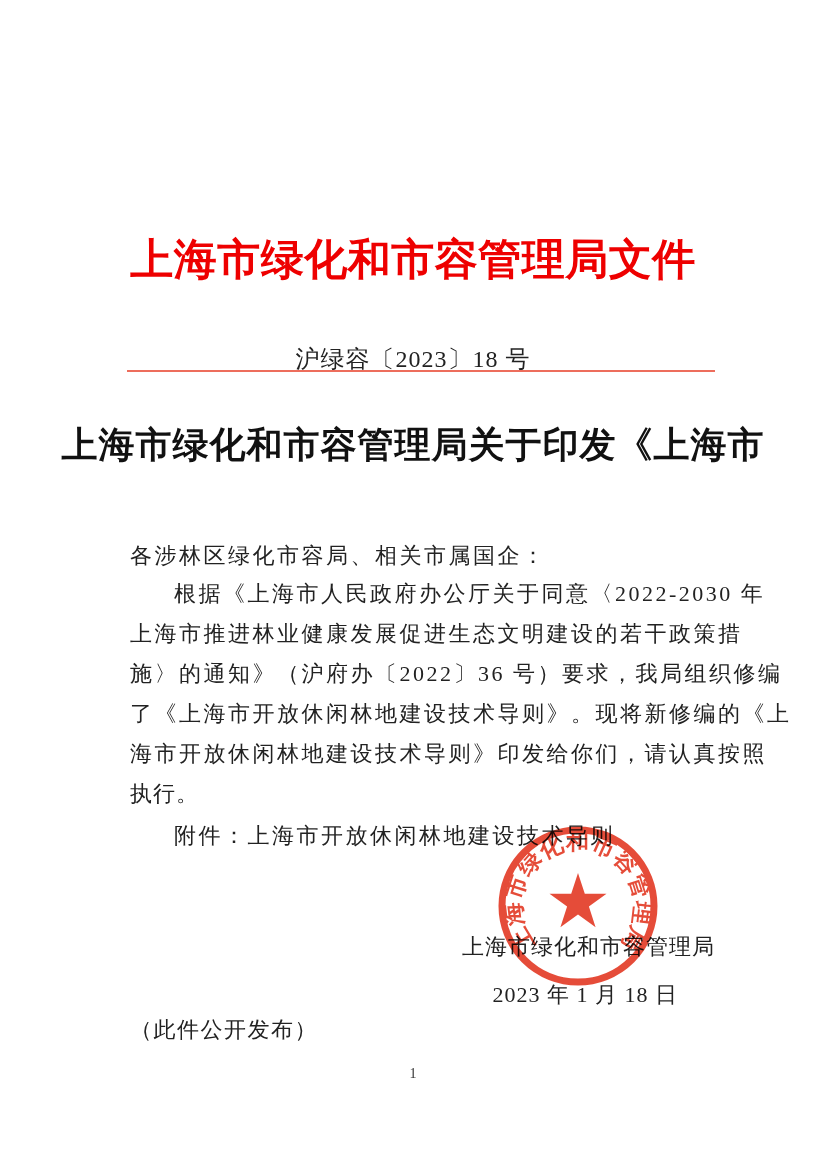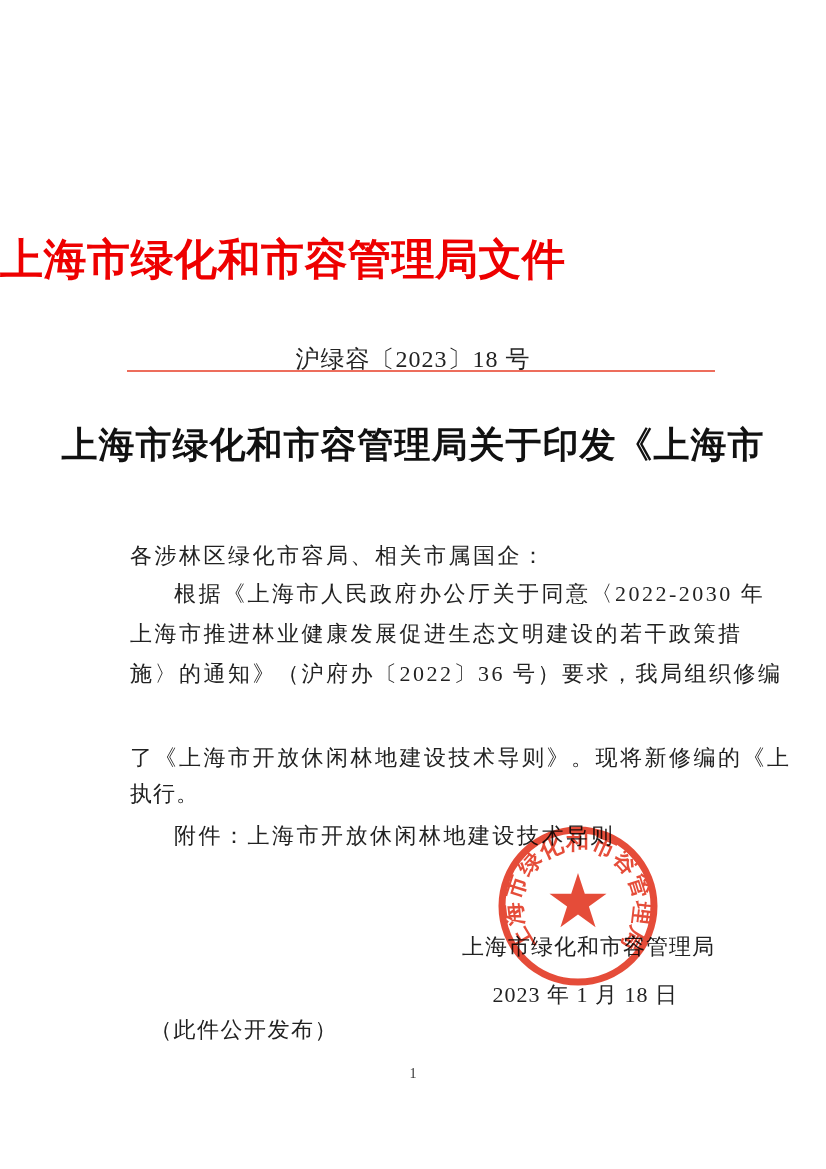--- a/index.html
+++ b/index.html
@@ -6,20 +6,21 @@
   .page{
     position:relative;
     width:826px;height:1169px;
     background:#ffffff;
     overflow:hidden;
     font-family:"Liberation Serif","DejaVu Serif",serif;
     color:#1f1f1f;
   }
   .header-title{
     position:absolute;top:231px;left:0;width:100%;
+    text-align:center;
     font-size:43px;font-weight:bold;
     color:#ee0000;
     letter-spacing:0.5px;
     white-space:nowrap;
   }
   .doc-number{
     position:absolute;top:343px;left:0;width:100%;
     text-align:center;
     font-size:24px;
     letter-spacing:1px;
@@ -43,35 +44,35 @@
     font-size:22px;line-height:30px;
     letter-spacing:2.5px;
     white-space:nowrap;
     color:#222222;
   }
   .indent{padding-left:44px;}
   .greeting{top:541px;}
   .b0{top:579px;}
   .b1{top:619px;}
   .b2{top:659px;}
-  .b3{top:699px;margin-top:44px;}
+  .b3{top:699px;}
   .b4{top:739px;}
   .b5{top:779px;letter-spacing:1px;}
   .attachment{top:805px;margin-top:16px;}
   .signature{
     position:absolute;top:932px;right:111px;
     font-size:22px;letter-spacing:1px;
     white-space:nowrap;color:#222222;
   }
   .date{
     position:absolute;top:980px;right:148px;
     font-size:22px;letter-spacing:1px;
     white-space:nowrap;color:#222222;
   }
-  .public-note{top:1015px;letter-spacing:1.5px;margin-left:20px;}
+  .public-note{top:1015px;letter-spacing:1.5px;}
   .page-num{
     position:absolute;top:1066px;left:0;width:100%;
     text-align:center;font-size:14px;color:#333333;
   }
   .seal{
     position:absolute;left:493px;top:821px;
     width:170px;height:170px;
     opacity:0.88;
     mix-blend-mode:multiply;
     pointer-events:none;
@@ -95,20 +96,21 @@
   <div class="doc-title">
     <div>上海市绿化和市容管理局关于印发《上海市</div>
   </div>
 
   <div class="text-line greeting">各涉林区绿化市容局、相关市属国企：</div>
 
   <div class="text-line b0 indent">根据《上海市人民政府办公厅关于同意〈2022-2030 年</div>
   <div class="text-line b1">上海市推进林业健康发展促进生态文明建设的若干政策措</div>
   <div class="text-line b2">施〉的通知》（沪府办〔2022〕36 号）要求，我局组织修编</div>
   <div class="text-line b3">了《上海市开放休闲林地建设技术导则》。现将新修编的《上</div>
+  <div class="text-line b4">海市开放休闲林地建设技术导则》印发给你们，请认真按照</div>
   <div class="text-line b5">执行。</div>
 
   <div class="text-line attachment indent">附件：上海市开放休闲林地建设技术导则</div>
 
   <div class="signature">上海市绿化和市容管理局</div>
 
   <div class="date">2023 年 1 月 18 日</div>
 
   <div class="text-line public-note">（此件公开发布）</div>
 

